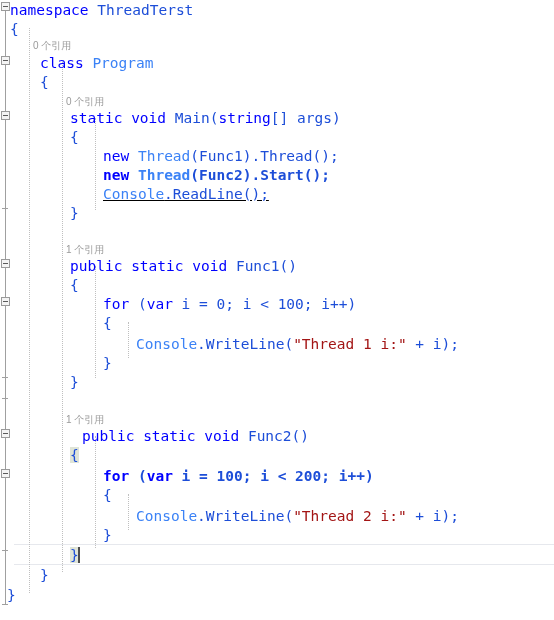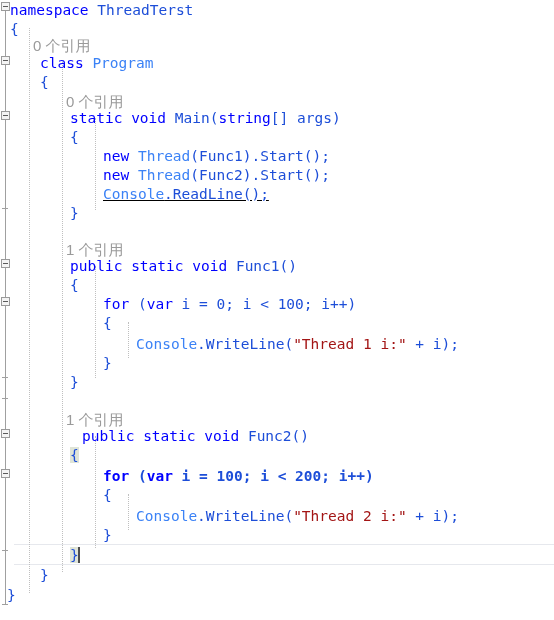--- a/index.html
+++ b/index.html
@@ -90,21 +90,21 @@
     font-size: 14.5px;
     font-family: "DejaVu Sans Mono", "Liberation Mono", monospace;
     color: #000000;
   }
   .codelens {
     position: absolute;
     left: 0;
     height: 17px;
     line-height: 17px;
     white-space: pre;
-    font-size: 15px;
+    font-size: 10px;
     font-family: "Liberation Sans", sans-serif;
     color: #9a9a9a;
   }
 
   
   .kw   { color: #0000ff; }
   .type { color: #3b82f6; }
   .str  { color: #a31515; }
   .plain{ color: #1d4ed8; }
   .brace-hl {
@@ -160,22 +160,22 @@
       <div class="codelens" style="top: 411px; left: 66px;">1 个引用</div>
     </div>
 
   <div id="code-layer">
       <div class="line" style="top: 0px; left: 10px;"><span class="kw">namespace</span><span class="plain"> ThreadTerst</span></div>
       <div class="line" style="top: 19px; left: 10px;"><span class="plain">{</span></div>
       <div class="line" style="top: 53px; left: 40px;"><span class="kw">class</span><span class="plain"> </span><span class="type">Program</span></div>
       <div class="line" style="top: 72px; left: 40px;"><span class="plain">{</span></div>
       <div class="line" style="top: 108px; left: 70px;"><span class="kw">static</span><span class="plain"> </span><span class="kw">void</span><span class="plain"> Main(</span><span class="kw">string</span><span class="plain">[] args)</span></div>
       <div class="line" style="top: 127px; left: 70px;"><span class="plain">{</span></div>
-      <div class="line" style="top: 146px; left: 103px;"><span class="kw">new</span><span class="plain"> </span><span class="type">Thread</span><span class="plain">(Func1).Start();</span></div>
-      <div class="line" style="top: 165px; left: 103px;"><span class="kw">new</span><span class="plain"> </span><span class="type">Thread</span><span class="plain">(Func2).Start();</span></div>
+      <div class="line" style="top: 146px; left: 103px;"><span class="kw">new</span><span class="plain"> </span><span class="type">Thread</span><span class="plain">(Func1).Thread();</span></div>
+      <div class="line" style="top: 165px; left: 103px; font-weight: bold;"><span class="kw">new</span><span class="plain"> </span><span class="type">Thread</span><span class="plain">(Func2).Start();</span></div>
       <div class="line" style="top: 184px; left: 103px; text-decoration: underline;"><span class="type">Console</span><span class="plain">.ReadLine();</span></div>
       <div class="line" style="top: 203px; left: 70px;"><span class="plain">}</span></div>
       <div class="line" style="top: 256px; left: 70px;"><span class="kw">public</span><span class="plain"> </span><span class="kw">static</span><span class="plain"> </span><span class="kw">void</span><span class="plain"> Func1()</span></div>
       <div class="line" style="top: 275px; left: 70px;"><span class="plain">{</span></div>
       <div class="line" style="top: 294px; left: 103px;"><span class="kw">for</span><span class="plain"> (</span><span class="kw">var</span><span class="plain"> i = 0; i &lt; 100; i++)</span></div>
       <div class="line" style="top: 313px; left: 103px;"><span class="plain">{</span></div>
       <div class="line" style="top: 334px; left: 136px;"><span class="type">Console</span><span class="plain">.WriteLine(</span><span class="str">"Thread 1 i:"</span><span class="plain"> + i);</span></div>
       <div class="line" style="top: 353px; left: 103px;"><span class="plain">}</span></div>
       <div class="line" style="top: 372px; left: 70px;"><span class="plain">}</span></div>
       <div class="line" style="top: 426px; left: 82px;"><span class="kw">public</span><span class="plain"> </span><span class="kw">static</span><span class="plain"> </span><span class="kw">void</span><span class="plain"> Func2()</span></div>

